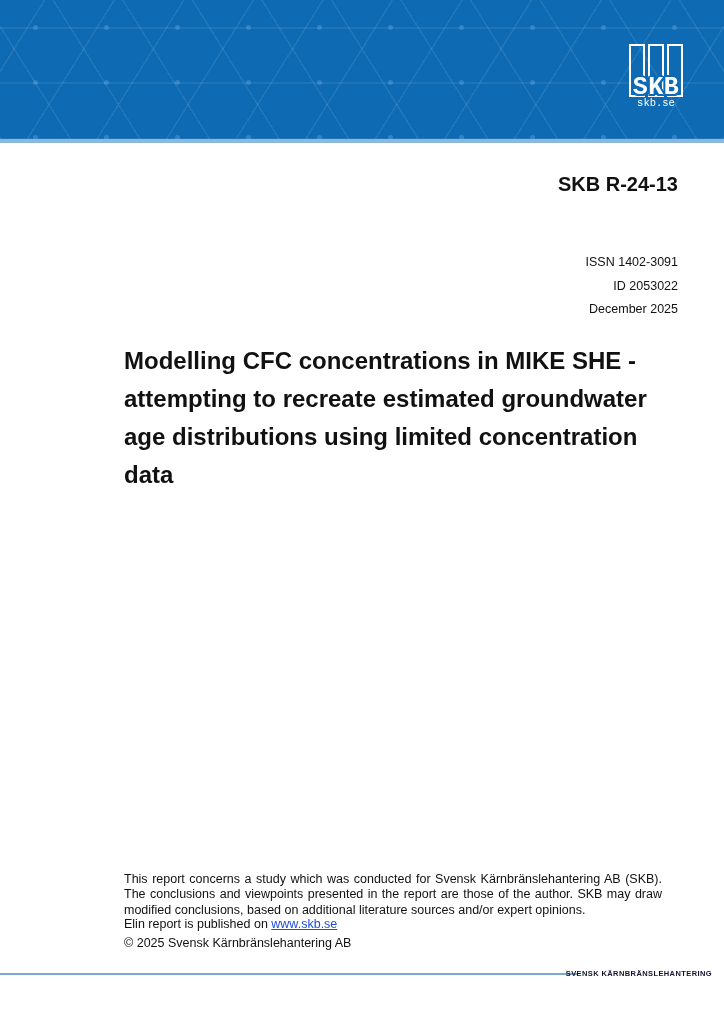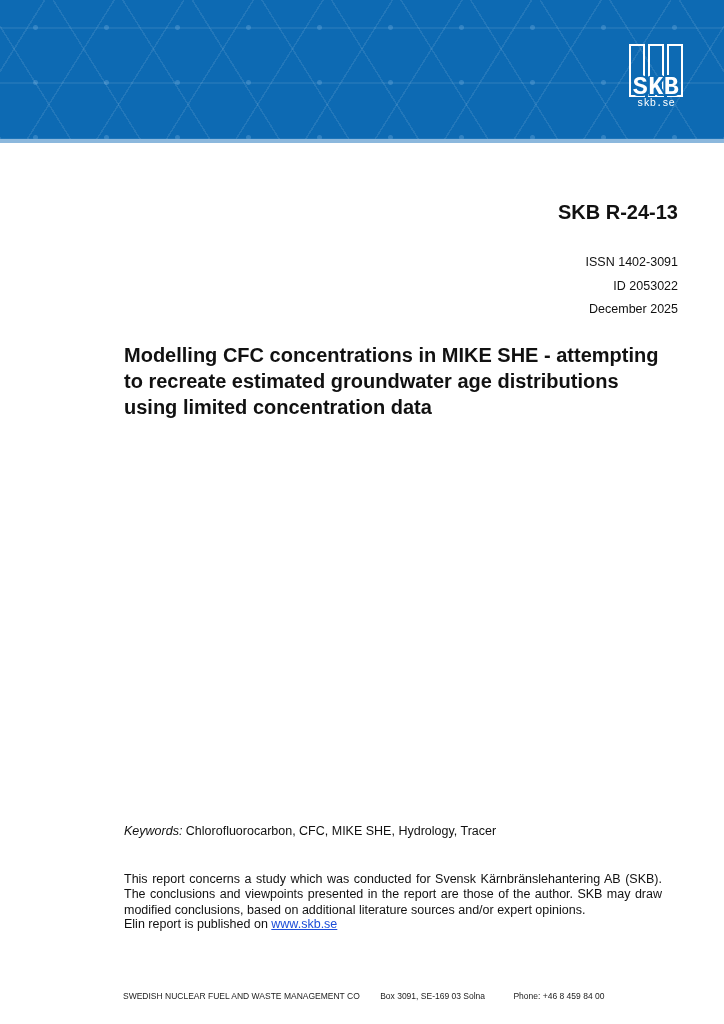--- a/index.html
+++ b/index.html
@@ -67,21 +67,21 @@
       1.5px -1.5px 0 #0d6ab3, -1.5px 1.5px 0 #0d6ab3;
   }
   .logo-caption {
     font-size: 10.5px;
     color: #ffffff;
   }
 
   
   .report-number {
     position: absolute;
-    top: 201px;
+    top: 173px;
     right: 46px;
     font-size: 20px;
     font-weight: bold;
     color: #111111;
   }
   .meta-block {
     position: absolute;
     top: 219px;
     right: 46px;
     text-align: right;
@@ -90,23 +90,23 @@
     color: #111111;
     margin-top: 32px;
   }
 
   
   .title {
     position: absolute;
     left: 124px;
     top: 342px;
     width: 545px;
-    font-size: 20px;
-    font-weight: bold;
-    line-height: 26px;
+    font-size: 24px;
+    font-weight: bold;
+    line-height: 38px;
     color: #111111;
   }
   .authors {
     position: absolute;
     left: 124px;
     top: 500px;
     font-size: 13px;
     line-height: 21.5px;
     color: #111111;
   }
@@ -208,31 +208,28 @@
   <div class="report-number">SKB R-24-13</div>
   <div class="meta-block">
     <div>ISSN 1402-3091</div>
     <div>ID 2053022</div>
     <div>December 2025</div>
   </div>
 
   <h1 class="title">Modelling CFC concentrations in MIKE SHE - attempting to recreate estimated groundwater age distributions using limited concentration data</h1>
 
 
-  <div class="keywords">
-    <span class="kw-label">Keywords:</span><span> Chlorofluorocarbon, CFC, MIKE SHE, Hydrology, Tracer</span>
-  </div>
 
   <p class="disclaimer">This report concerns a study which was conducted for Svensk Kärnbränslehantering AB (SKB). The conclusions and viewpoints presented in the report are those of the author. SKB may draw modified conclusions, based on additional literature sources and/or expert opinions.</p>
 
   <div class="published">
     <span>Elin report is published on </span><a>www.skb.se</a>
   </div>
 
-
-
-  <div class="footer-info">
-    <span class="seg-company">SWEDISH NUCLEAR FUEL AND WASTE MANAGEMENT CO</span>
-    <span class="seg-address">Box 3091, SE-169 03 Solna</span>
-    <span class="seg-phone">Phone: +46 8 459 84 00</span>
-  </div>
+  <div class="copyright">© 2025 Svensk Kärnbränslehantering AB</div>
+
+  <div class="footer-rule-row">
+    <div class="footer-rule"></div>
+    <div class="footer-company-sv">SVENSK KÄRNBRÄNSLEHANTERING</div>
+  </div>
+
 
 </div>
 
 </body></html>

